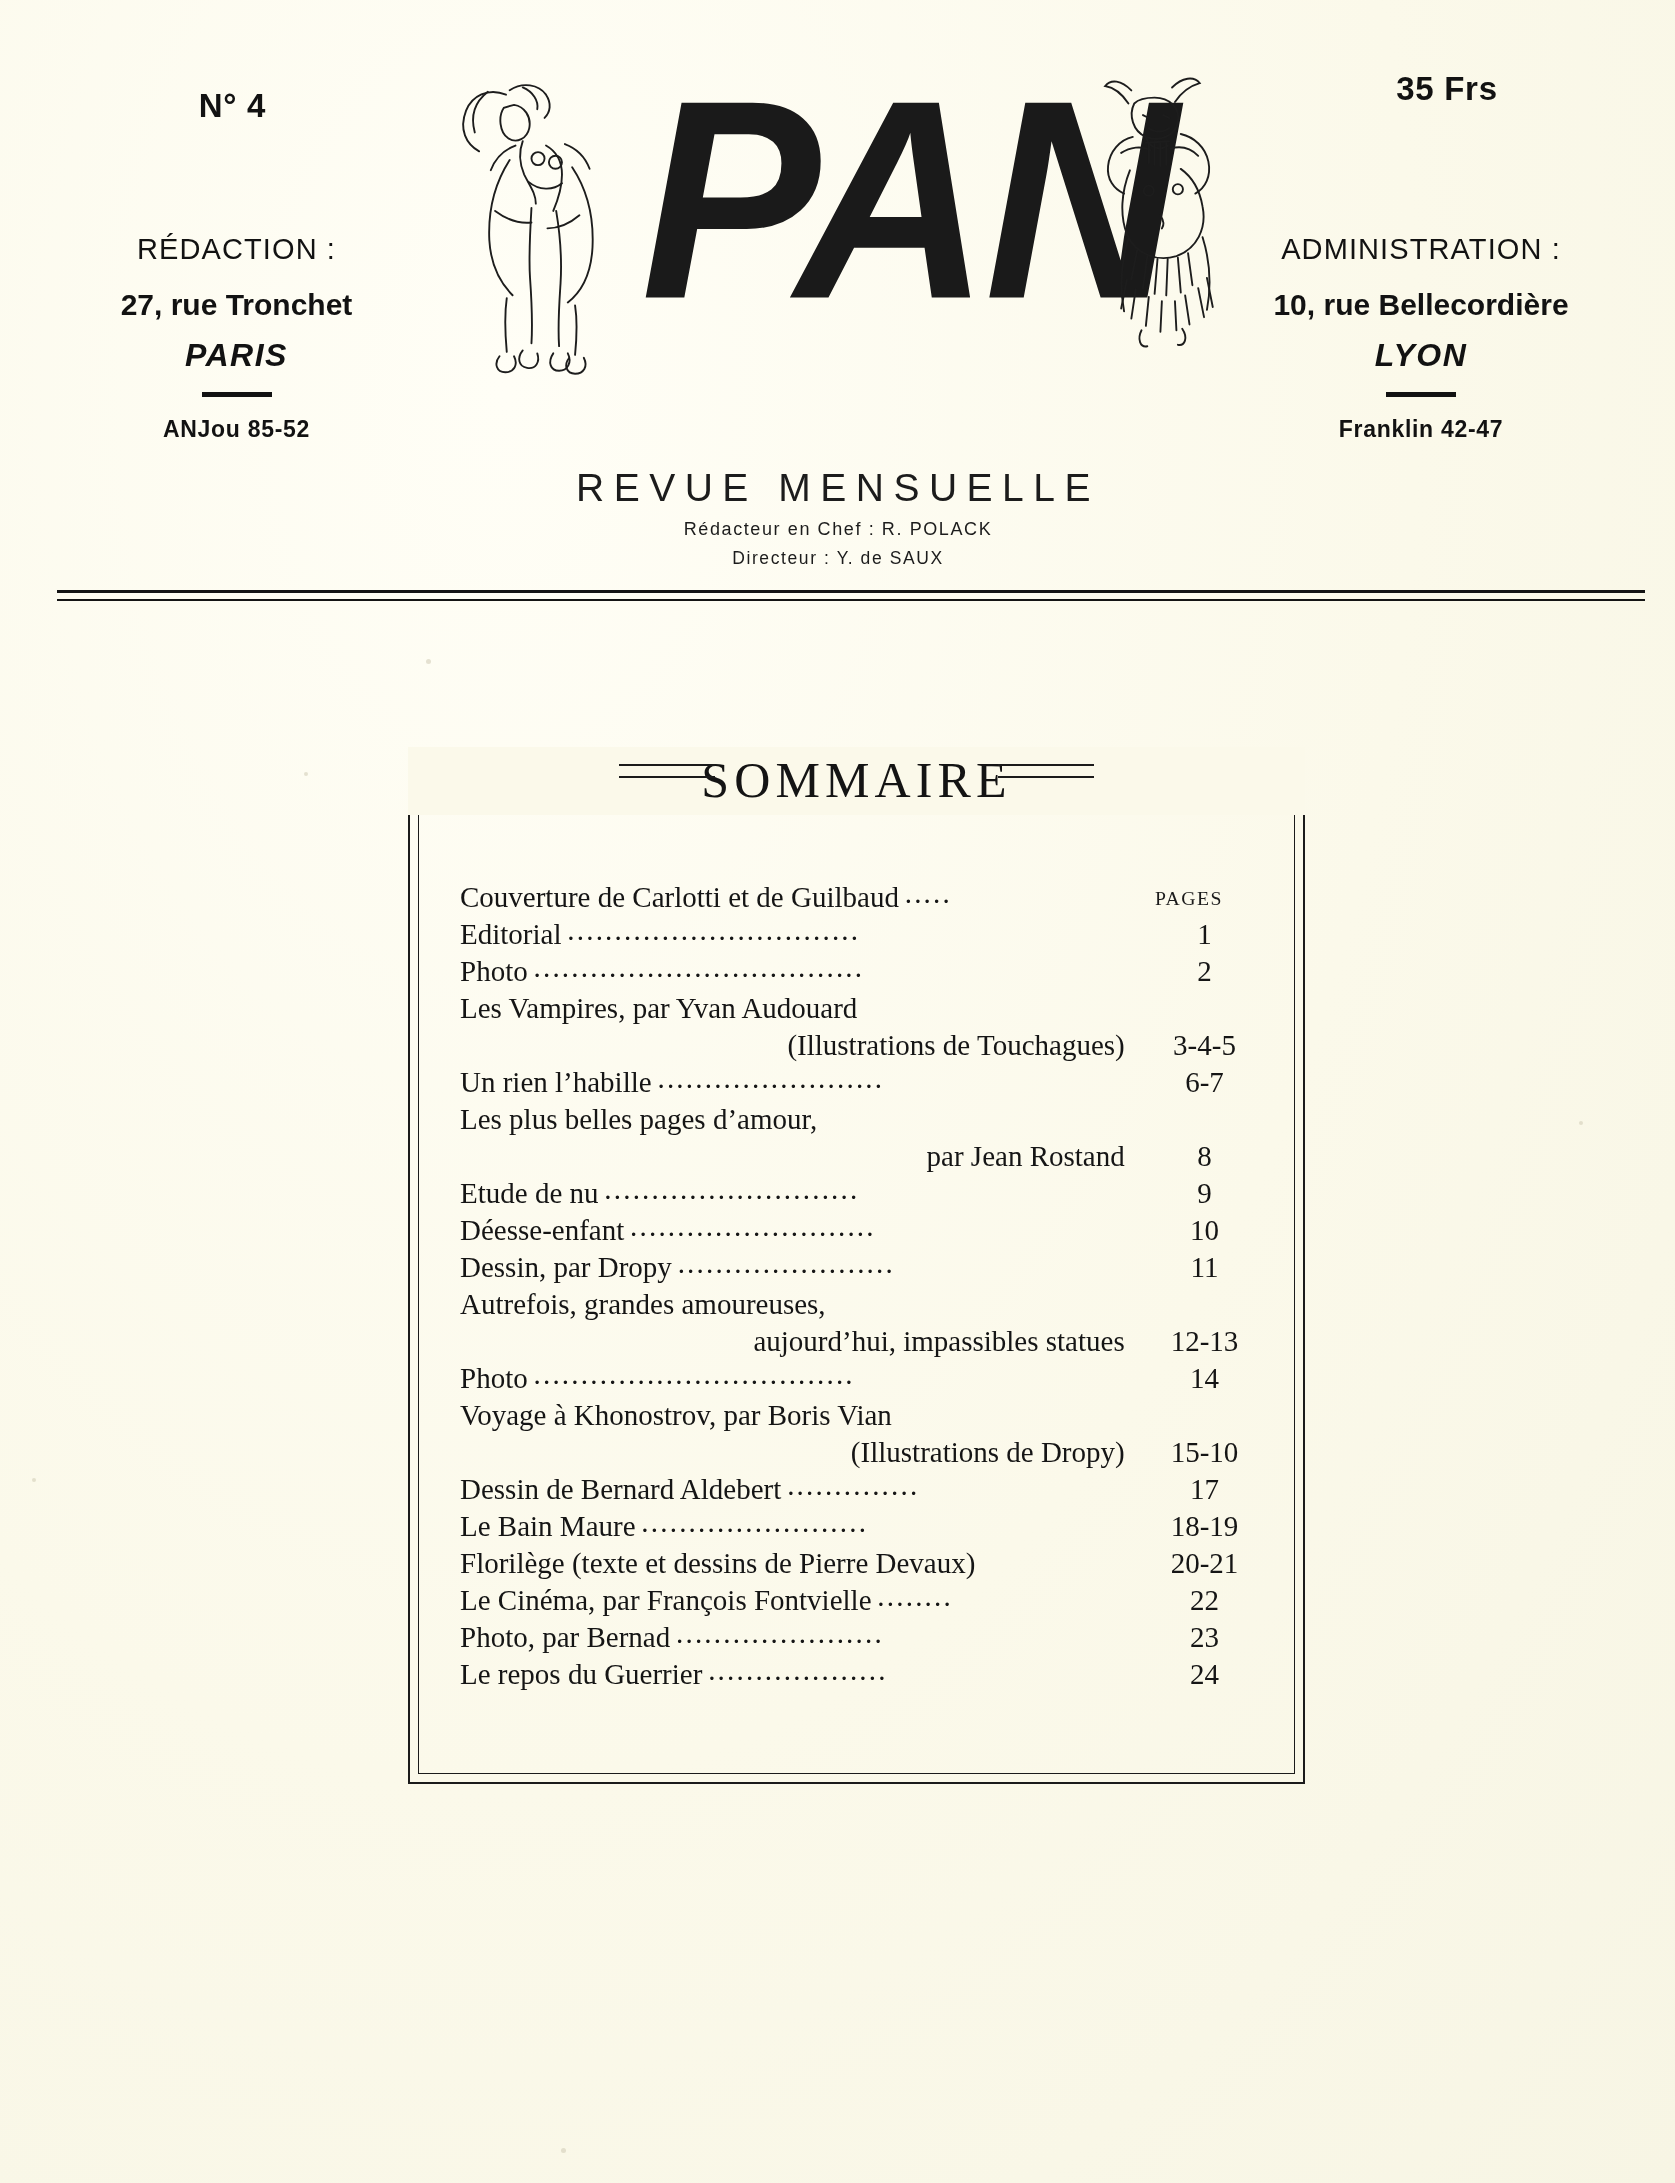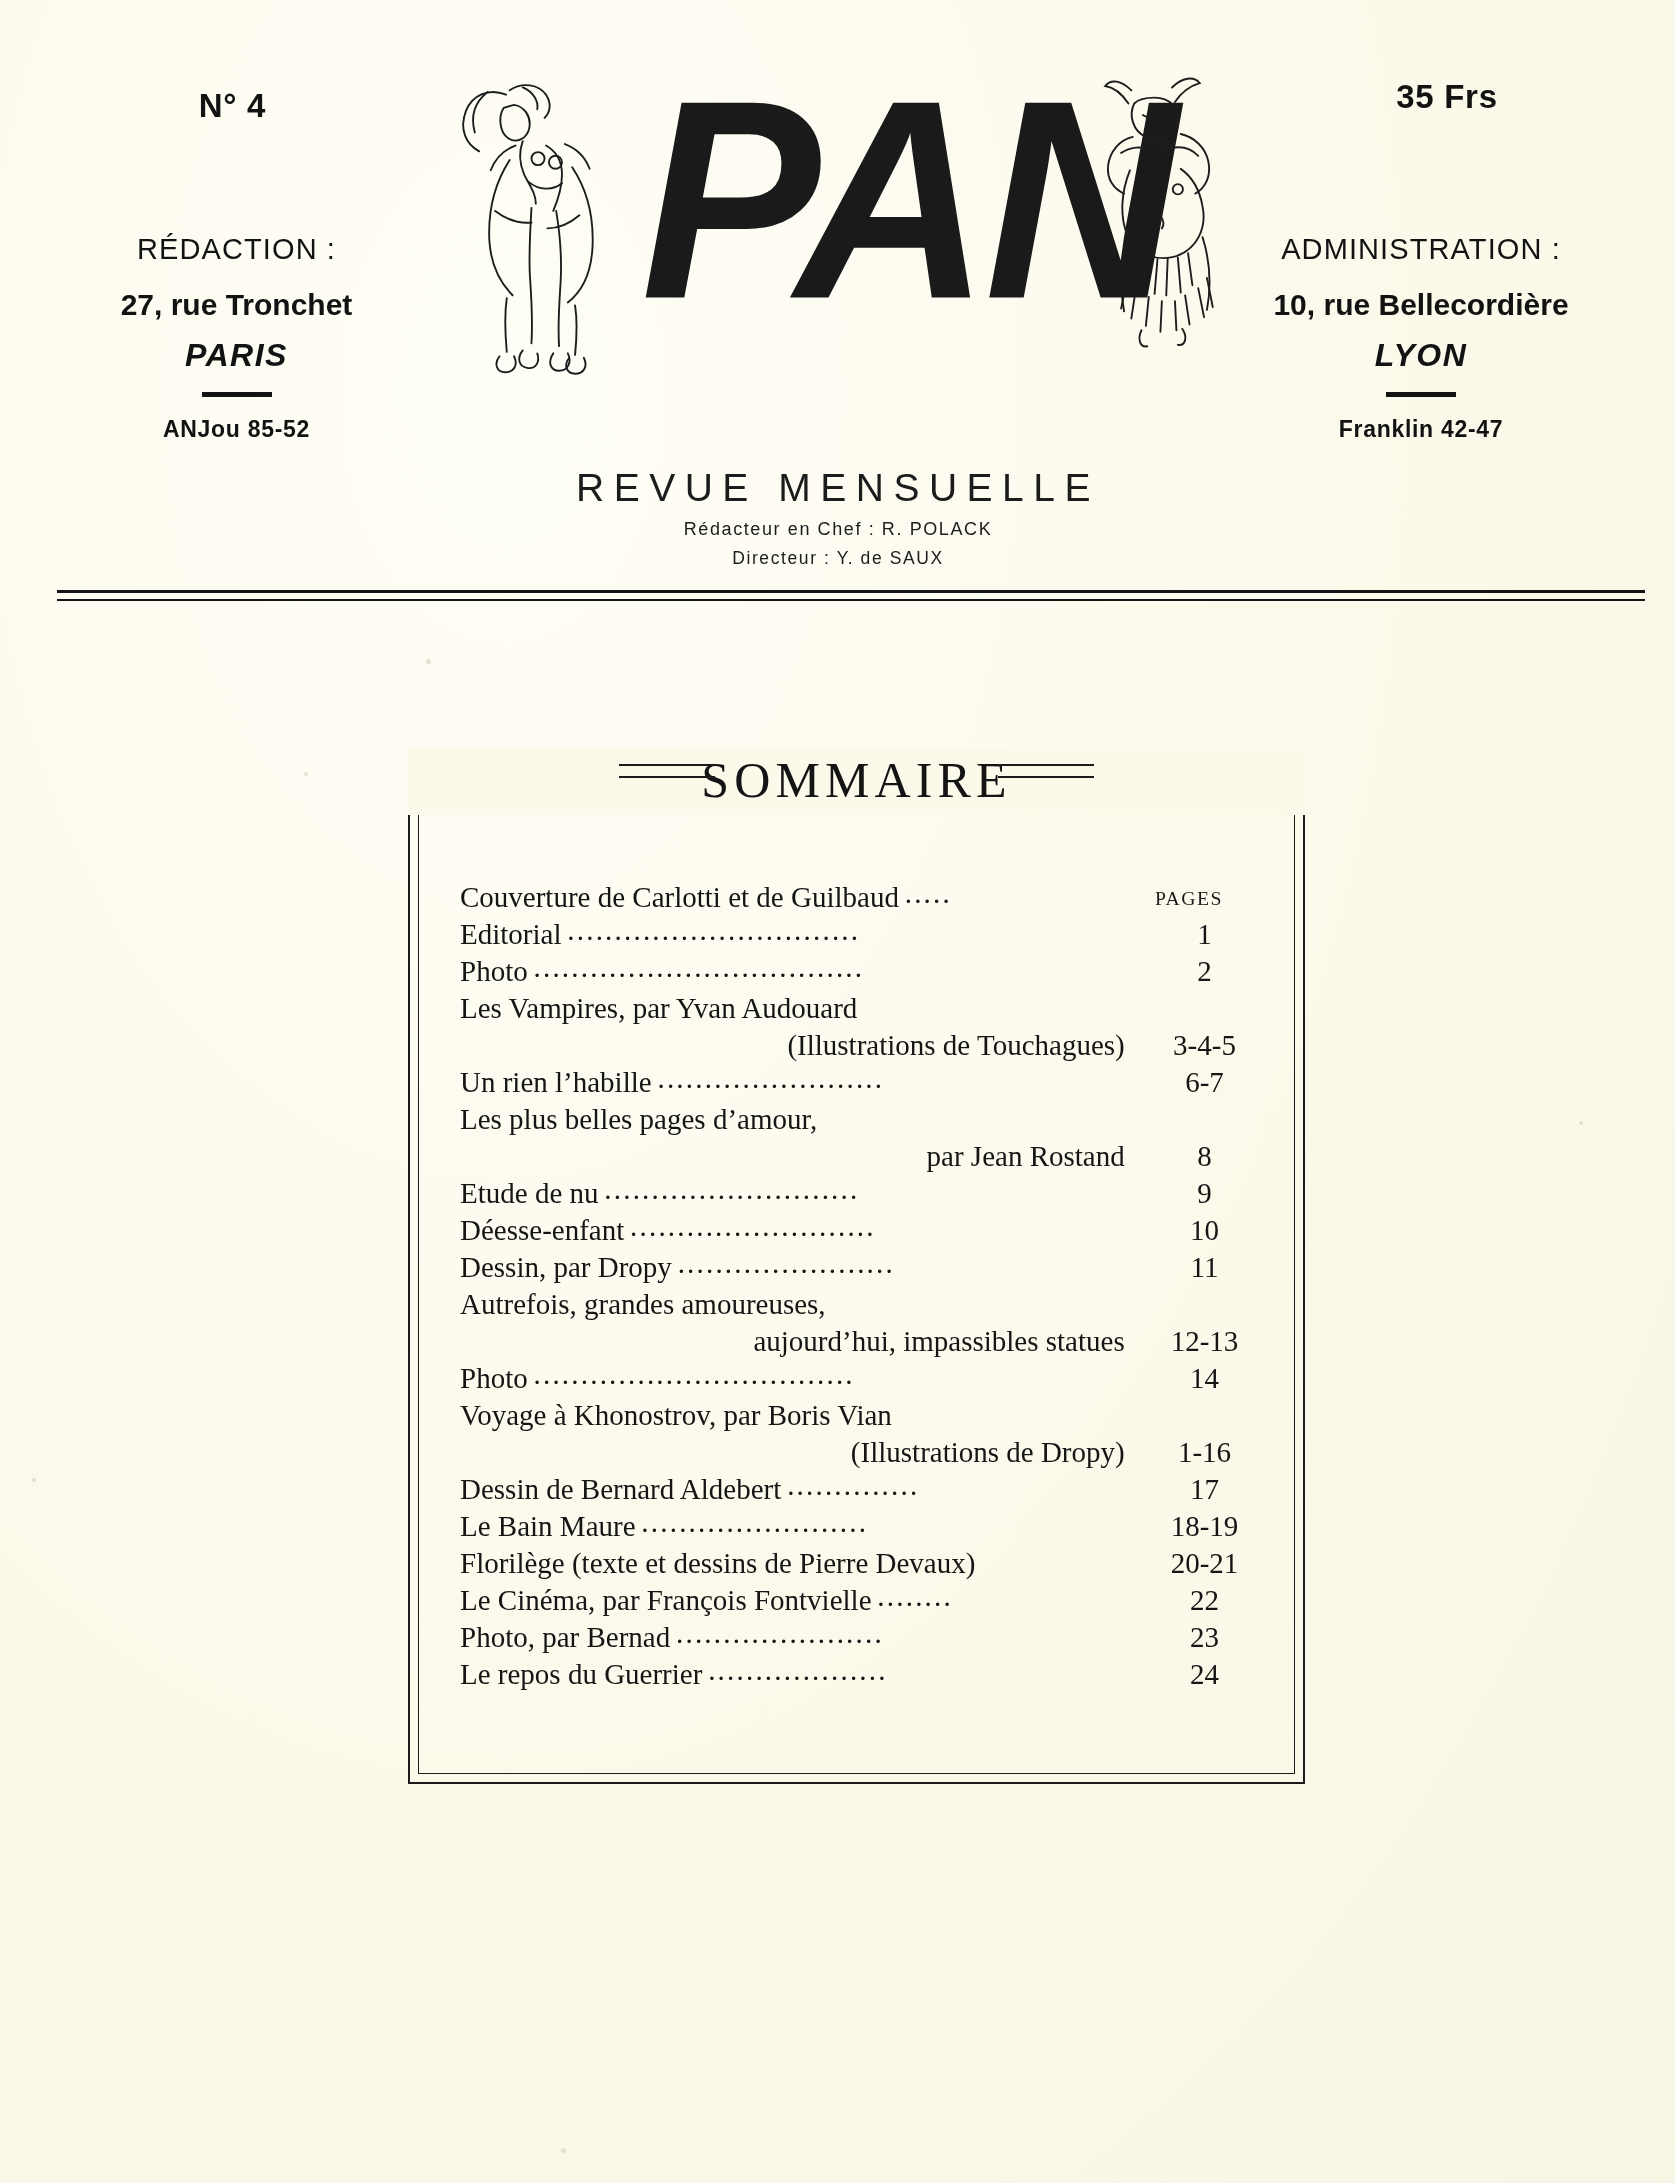--- a/index.html
+++ b/index.html
@@ -44,21 +44,21 @@
     width: 211px;
     text-align: center;
     font-family: "Liberation Sans", sans-serif;
     font-weight: bold;
     font-size: 33px;
     letter-spacing: 0.7px;
     color: #121212;
   }
   .price {
     position: absolute;
-    right: 109px; top: 78px;
+    right: 109px; top: 70px;
     width: 240px;
     text-align: center;
     font-family: "Liberation Sans", sans-serif;
     font-weight: bold;
     font-size: 33px;
     letter-spacing: 0.7px;
     color: #121212;
   }
   .col-left {
     position: absolute;
@@ -506,21 +506,21 @@
         <span class="num">14</span>
       </div>
 
       <div class="row nodots">
         <span class="txt">Voyage à Khonostrov, par Boris Vian</span>
         <span class="lead"></span>
         <span class="num"></span>
       </div>
       <div class="sub">
         <span class="subtxt">(Illustrations de Dropy)</span>
-        <span class="num wide">1-16</span>
+        <span class="num wide">15-10</span>
       </div>
 
       <div class="row">
         <span class="txt">Dessin de Bernard Aldebert</span>
         <span class="lead">..............</span>
         <span class="num">17</span>
       </div>
 
       <div class="row">
         <span class="txt">Le Bain Maure</span>

